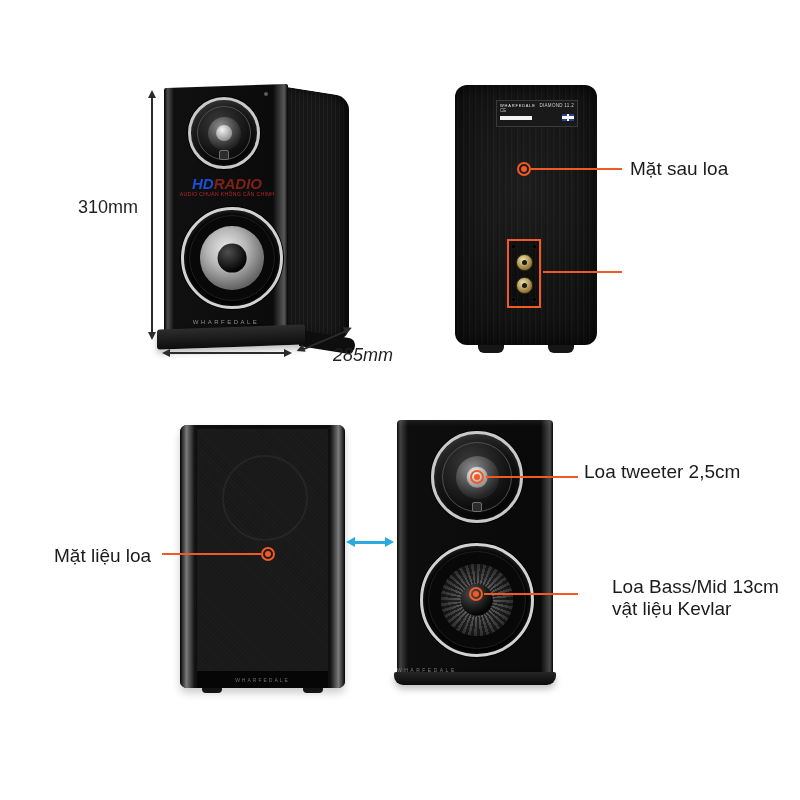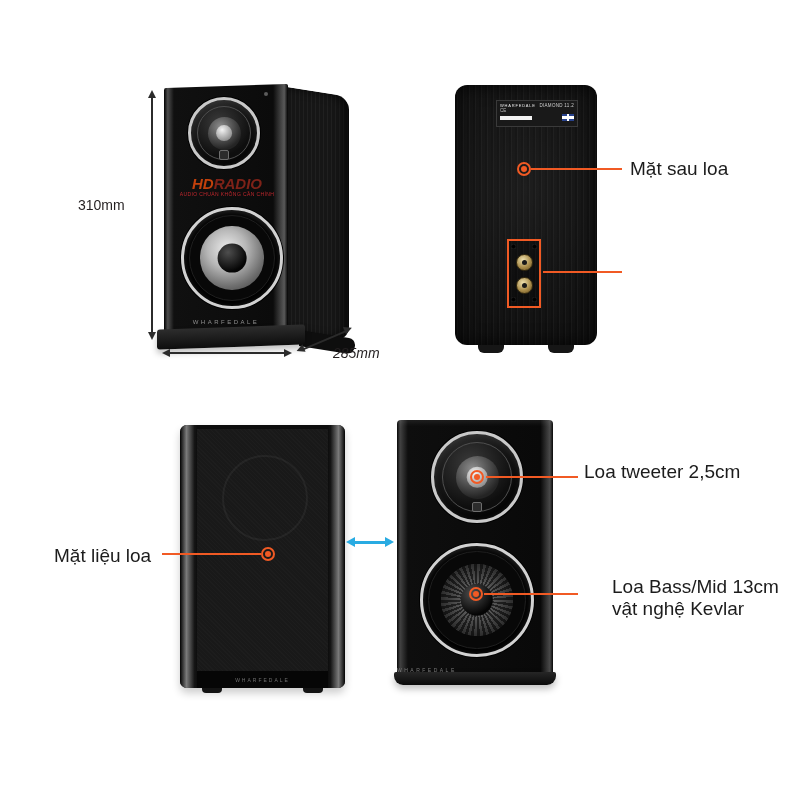--- a/index.html
+++ b/index.html
@@ -18,21 +18,21 @@
   .marker::after{content:"";position:absolute;left:50%;top:50%;width:6px;height:6px;margin:-3px 0 0 -3px;background:var(--orange);border-radius:50%;}
   .oline{height:2px;background:var(--orange);}
   .dline{background:#2b2b2b;}
   .tri{width:0;height:0;}
   .tri.up{border-left:4px solid transparent;border-right:4px solid transparent;border-bottom:8px solid #2b2b2b;}
   .tri.down{border-left:4px solid transparent;border-right:4px solid transparent;border-top:8px solid #2b2b2b;}
   .tri.left{border-top:4px solid transparent;border-bottom:4px solid transparent;border-right:8px solid #2b2b2b;}
   .tri.right{border-top:4px solid transparent;border-bottom:4px solid transparent;border-left:8px solid #2b2b2b;}
   .tri.bleft{border-top:5px solid transparent;border-bottom:5px solid transparent;border-right:9px solid var(--blue);}
   .tri.bright{border-top:5px solid transparent;border-bottom:5px solid transparent;border-left:9px solid var(--blue);}
-  .dim-label{font-size:14px;color:var(--ink);}
+  .dim-label{font-size:18px;color:var(--ink);}
   .callout-label{font-size:19px;line-height:22px;color:#1c1c1c;white-space:nowrap;}
   .caption{font-size:21px;font-weight:bold;color:#F2612E;text-align:center;}
   .brand-etch{font-size:6px;letter-spacing:2.5px;color:#8f8f8f;text-align:center;white-space:nowrap;}
 
   
   .tweeter{border-radius:50%;border:3px solid #c9c9c9;box-sizing:border-box;
     background:radial-gradient(circle at 40% 32%,#333 0%,#050505 72%);
     box-shadow:0 0 0 1px #000, inset 0 2px 6px rgba(255,255,255,.12);}
   .tw-mid{position:absolute;inset:9%;border-radius:50%;border:1px solid #4f4f4f;
     background:radial-gradient(circle at 40% 30%,#3a3a3a,#0e0e0e 70%);}
@@ -67,21 +67,21 @@
   #iso-plinth-side{left:299px;top:330px;width:56px;height:16px;transform:skewY(9deg);transform-origin:left top;
     border-radius:0 6px 9px 0;background:#0e0e0e;}
   #iso-dot{left:264px;top:92px;width:4px;height:4px;border-radius:50%;background:#5c5c5c;}
   #iso-tweeter{left:188px;top:97px;width:72px;height:72px;}
   #iso-woofer{left:181px;top:207px;width:102px;height:102px;}
   #iso-brand{left:164px;top:319px;width:124px;}
 
   
   #iso-watermark{left:176px;top:176px;width:102px;text-align:center;line-height:15px;}
   .wm-main{font-size:15px;font-weight:800;font-style:italic;letter-spacing:0;}
-  .wm-hd{color:#c2410c;}
+  .wm-hd{color:#1d4ed8;}
   .wm-radio{color:#7e2218;}
   .wm-tag{font-size:5px;color:var(--wmred);letter-spacing:.4px;line-height:6px;display:block;}
 
   
   #dim-h-line{left:151px;top:98px;width:2px;height:234px;}
   #dim-h-tri-top{left:148px;top:90px;}
   #dim-h-tri-bot{left:148px;top:332px;}
   #dim-h-label{left:78px;top:197px;}
   #dim-w-line{left:169px;top:352px;width:116px;height:2px;}
   #dim-w-tri-l{left:162px;top:349px;}
@@ -289,17 +289,17 @@
   </div>
 
   <div class="abs oline" id="callout-tw-line"></div>
   <div class="abs callout-label" id="callout-tw-label">
     <div>Loa tweeter 2,5cm</div>
   </div>
 
   <div class="abs oline" id="callout-wf-line"></div>
   <div class="abs callout-label" id="callout-wf-label">
     <div>Loa Bass/Mid 13cm</div>
-    <div>vật nghệ Kevlar</div>
+    <div>vật liệu Kevlar</div>
   </div>
 
 
 </div>
 
 </body></html>

